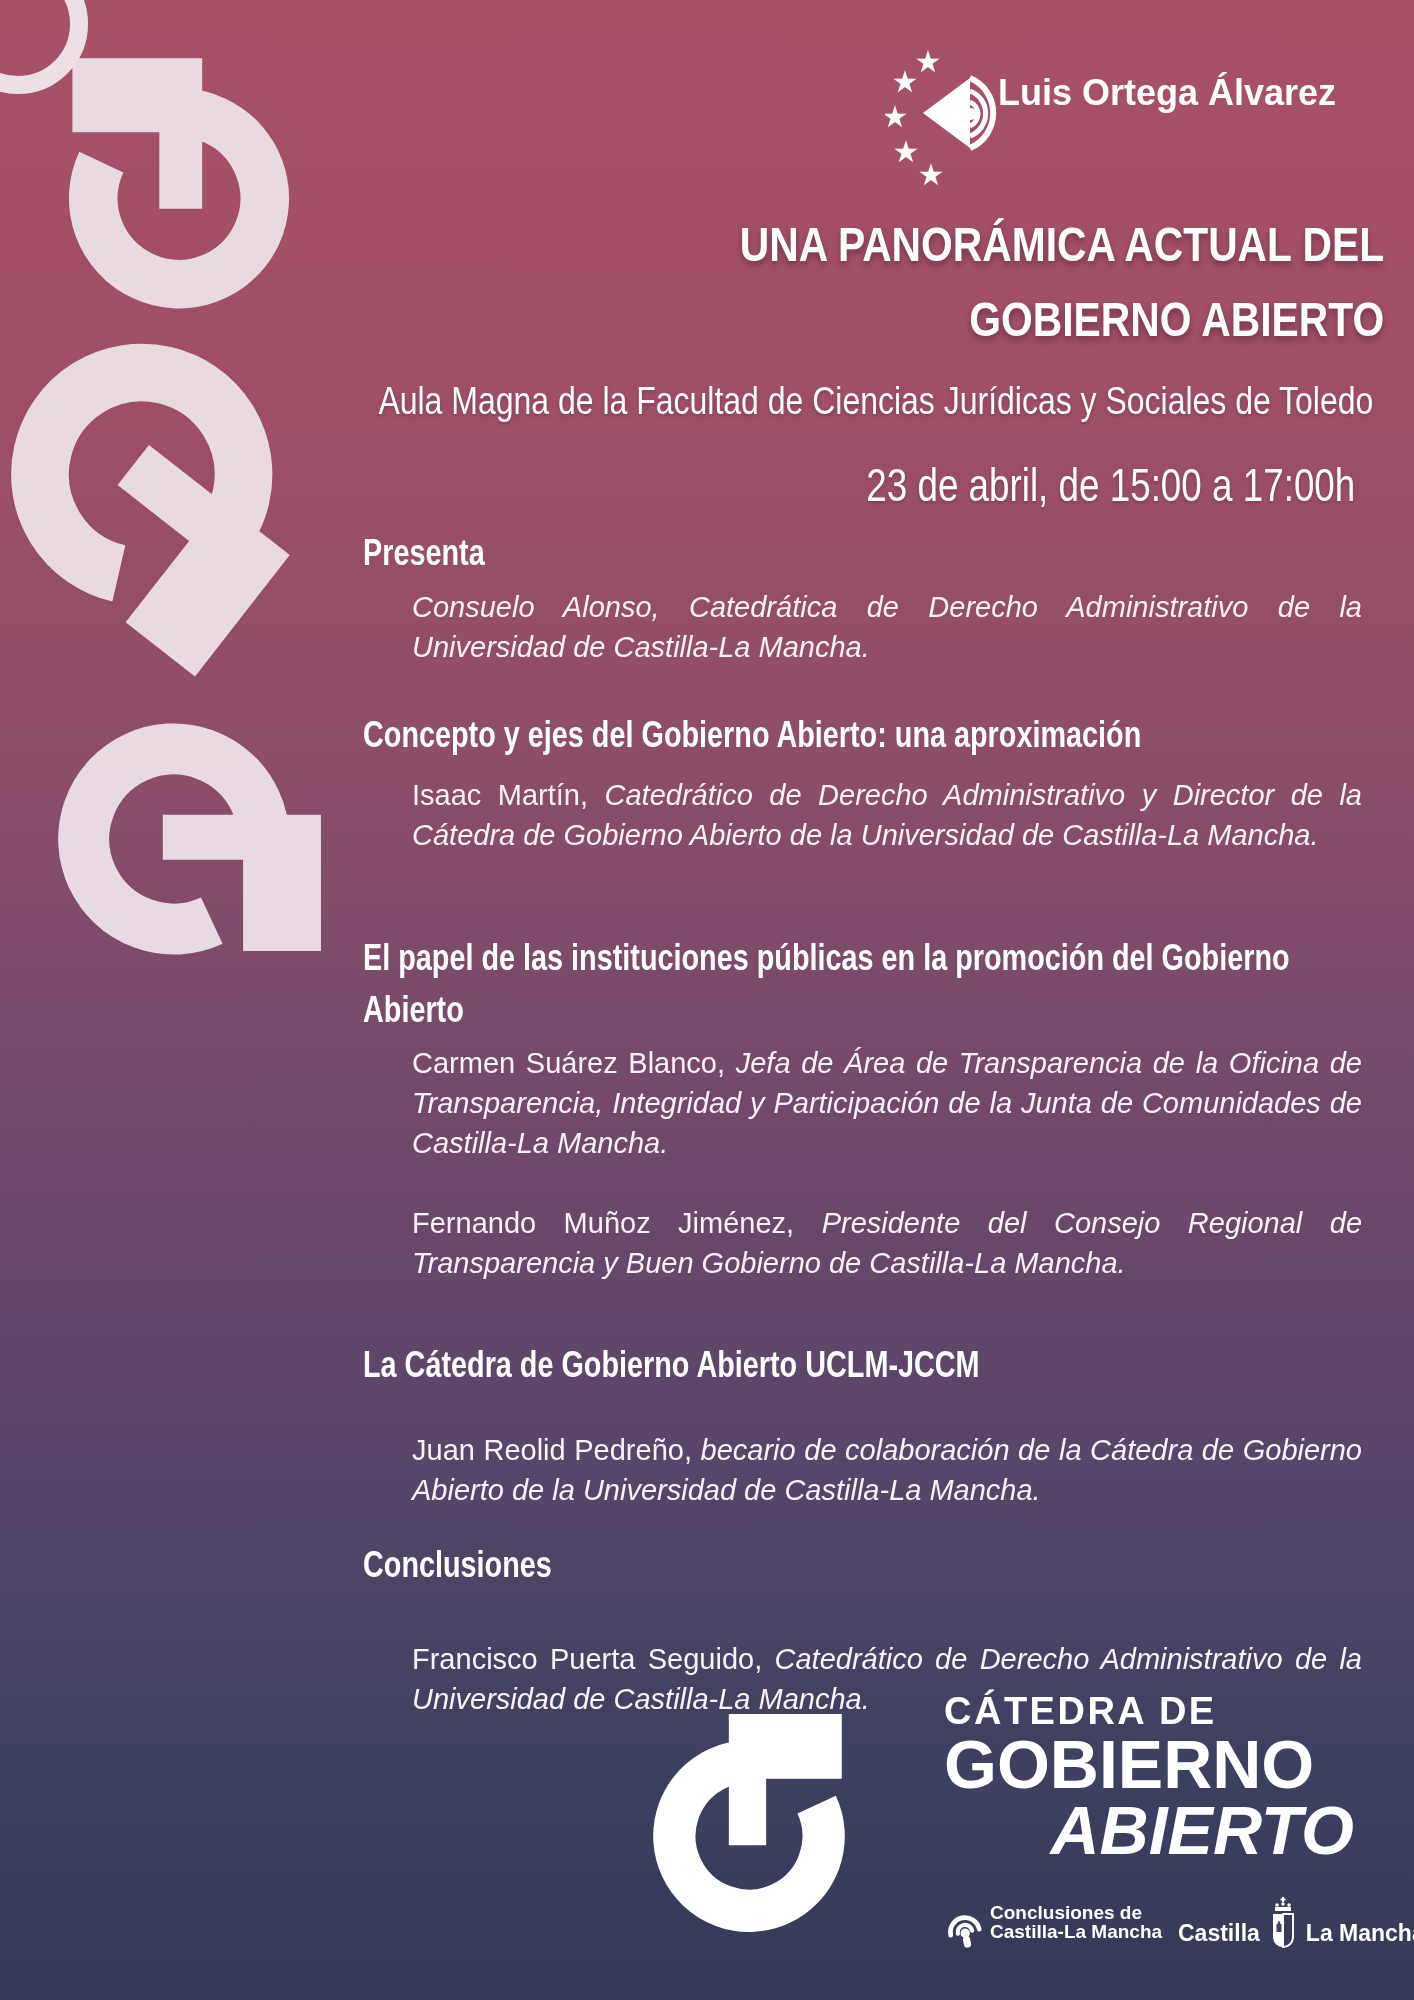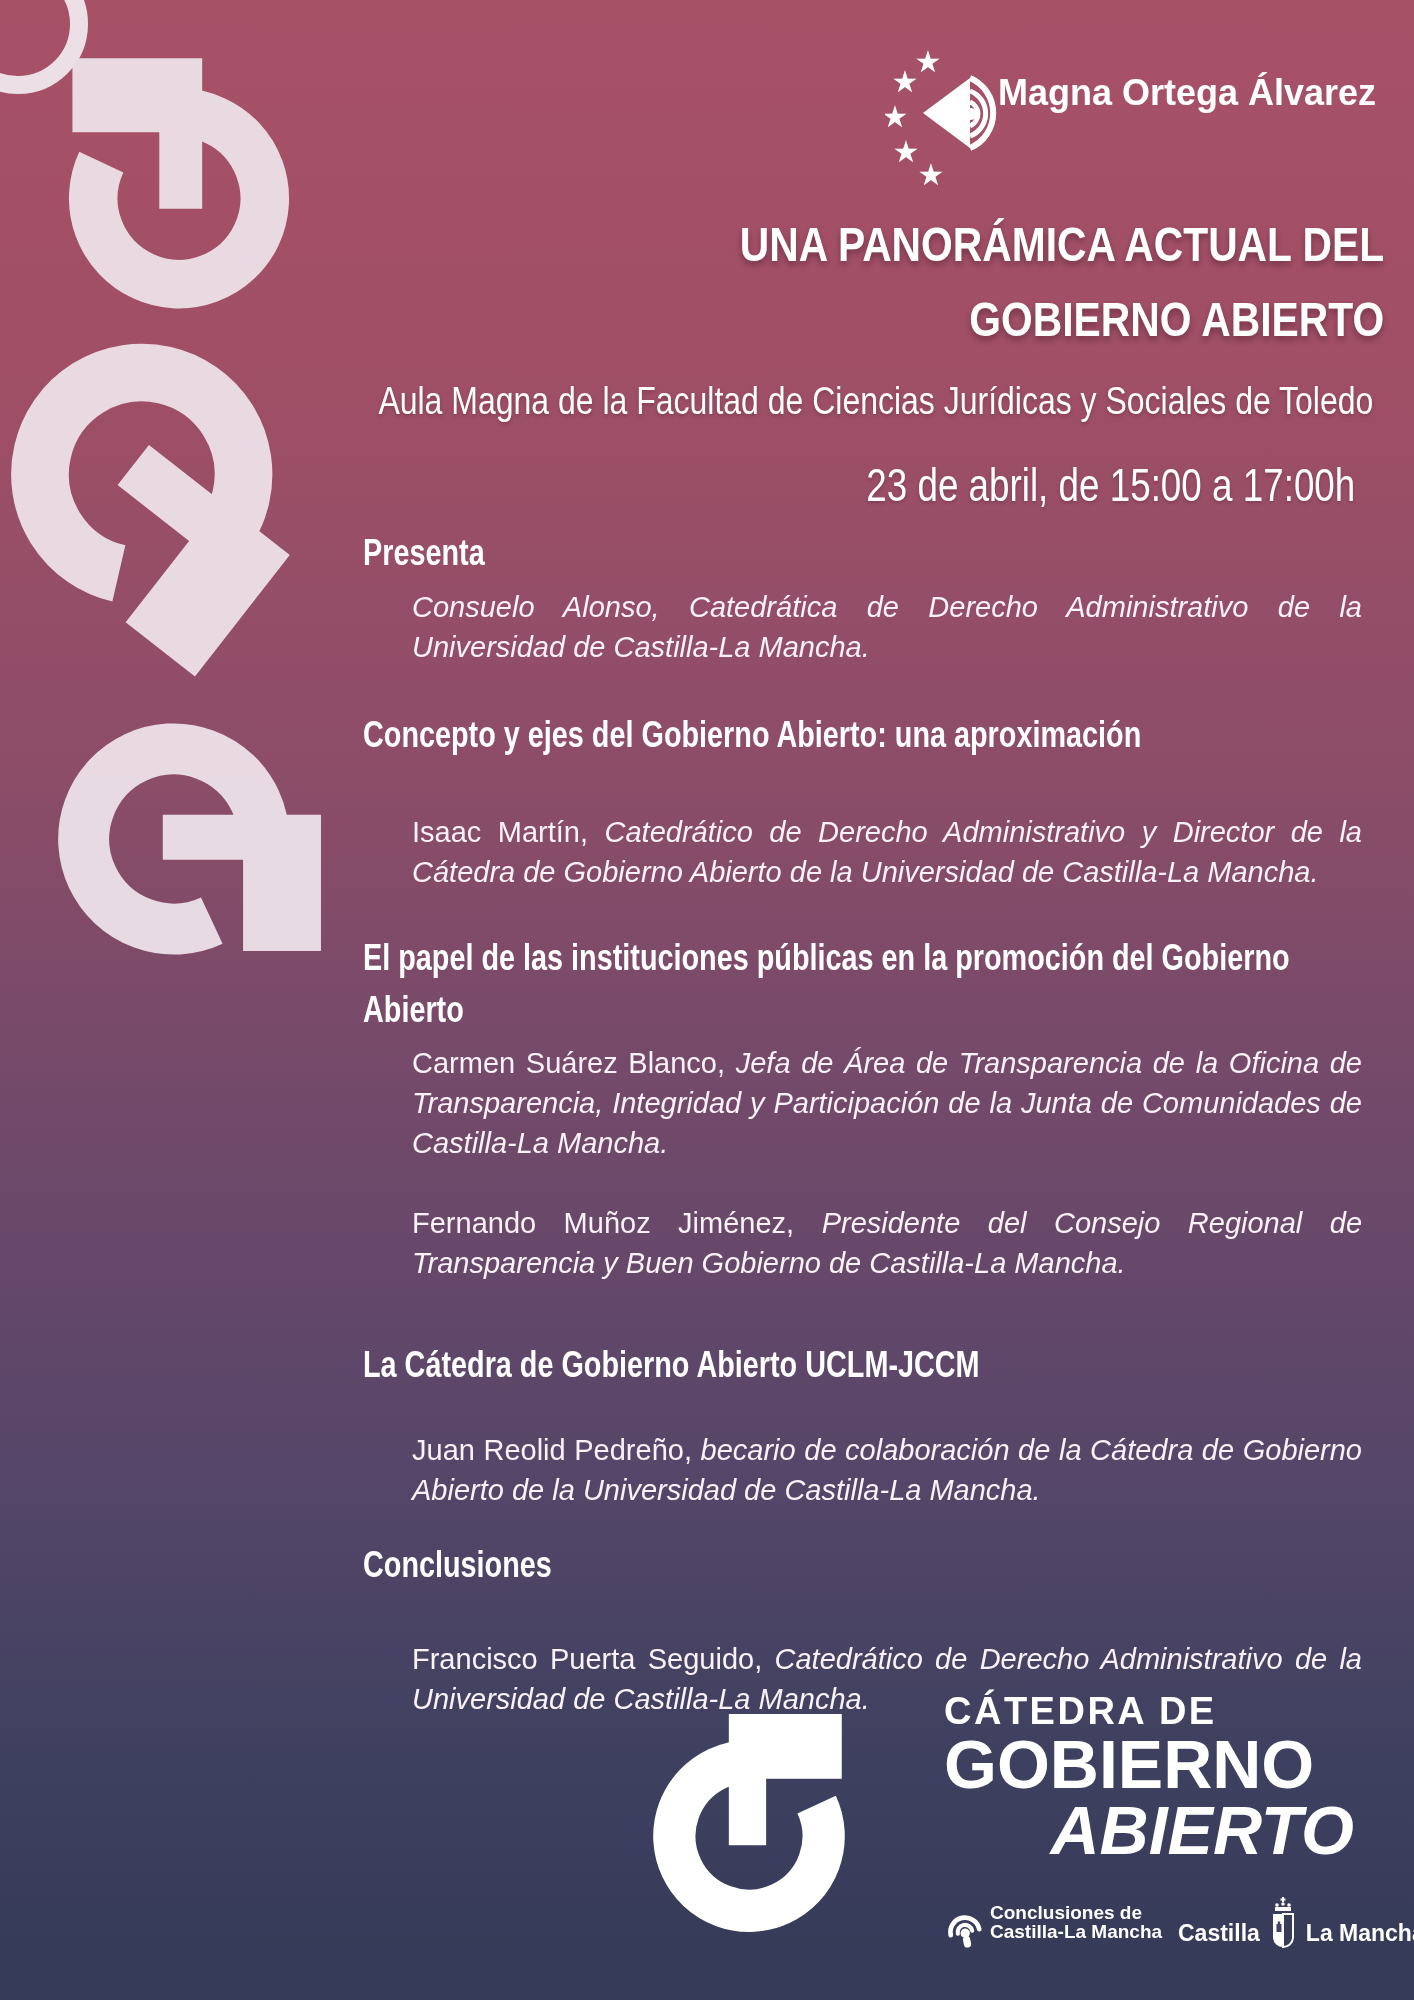--- a/index.html
+++ b/index.html
@@ -103,39 +103,39 @@
         <text x="21" y="126">★</text>
         <text x="46" y="149">★</text>
       </g>
       <polygon points="38,77 85,42 85,112" fill="#ffffff"></polygon>
       <path d="M85,42 A38,38 0 0 1 85,112" fill="none" stroke="#ffffff" stroke-width="6"></path>
       <path d="M85,55 A24,24 0 0 1 85,100" fill="none" stroke="#ffffff" stroke-width="5"></path>
       <path d="M85,66 A13,13 0 0 1 85,90" fill="none" stroke="#ffffff" stroke-width="5"></path>
       <circle cx="86" cy="78" r="6" fill="#ffffff"></circle>
     </svg>
     <div class="cee-text">
-      <div class="cee-line2">Magna Ortega Álvarez</div>
+      <div class="cee-line2">Luis Ortega Álvarez</div>
     </div>
   </div>
 
   <div class="title">
     <div class="tline">UNA PANORÁMICA ACTUAL DEL</div>
     <div class="tline">GOBIERNO ABIERTO</div>
   </div>
   <div class="subtitle">Aula Magna de la Facultad de Ciencias Jurídicas y Sociales de Toledo</div>
   <div class="datetime">23 de abril, de 15:00 a 17:00h</div>
 
   <div class="h" style="top:527px">Presenta</div>
   <div class="p" style="top:587px">
     <span class="name italic">Consuelo Alonso,</span>
     <span class="role">Catedrática de Derecho Administrativo de la Universidad de Castilla-La Mancha.</span>
   </div>
 
   <div class="h" style="top:709px">Concepto y ejes del Gobierno Abierto: una aproximación</div>
-  <div class="p" style="top:812px">
+  <div class="p" style="top:775px">
     <span class="name">Isaac Martín,</span>
     <span class="role">Catedrático de Derecho Administrativo y Director de la Cátedra de Gobierno Abierto de la Universidad de Castilla-La Mancha.</span>
   </div>
 
   <div class="h" style="top:932px">El papel de las instituciones públicas en la promoción del Gobierno Abierto</div>
   <div class="p" style="top:1043px">
     <span class="name">Carmen Suárez Blanco,</span>
     <span class="role">Jefa de Área de Transparencia de la Oficina de Transparencia, Integridad y Participación de la Junta de Comunidades de Castilla-La Mancha.</span>
   </div>
   <div class="p" style="top:1203px">

